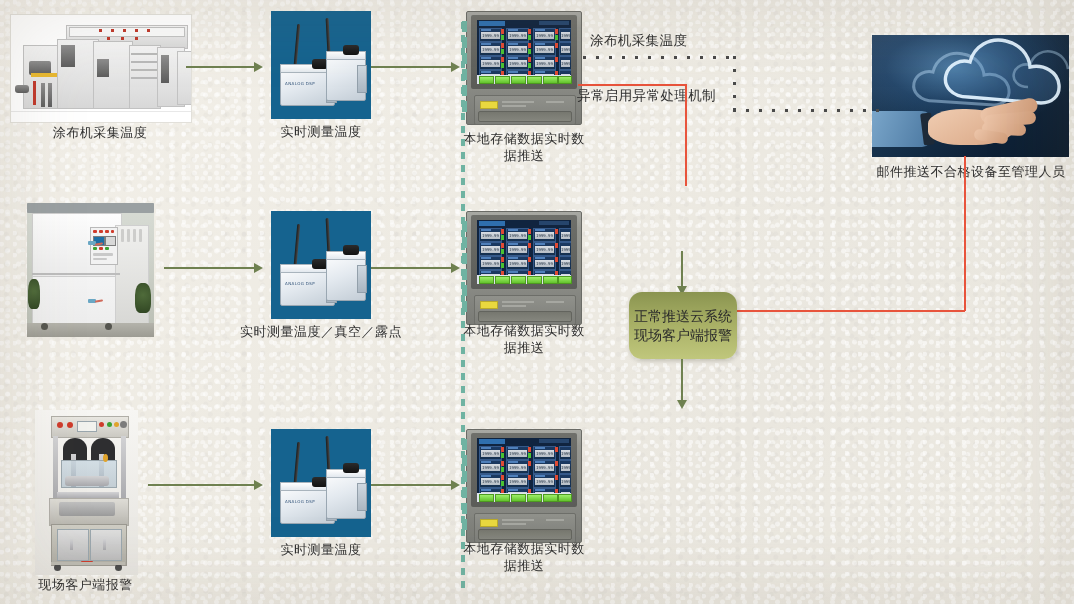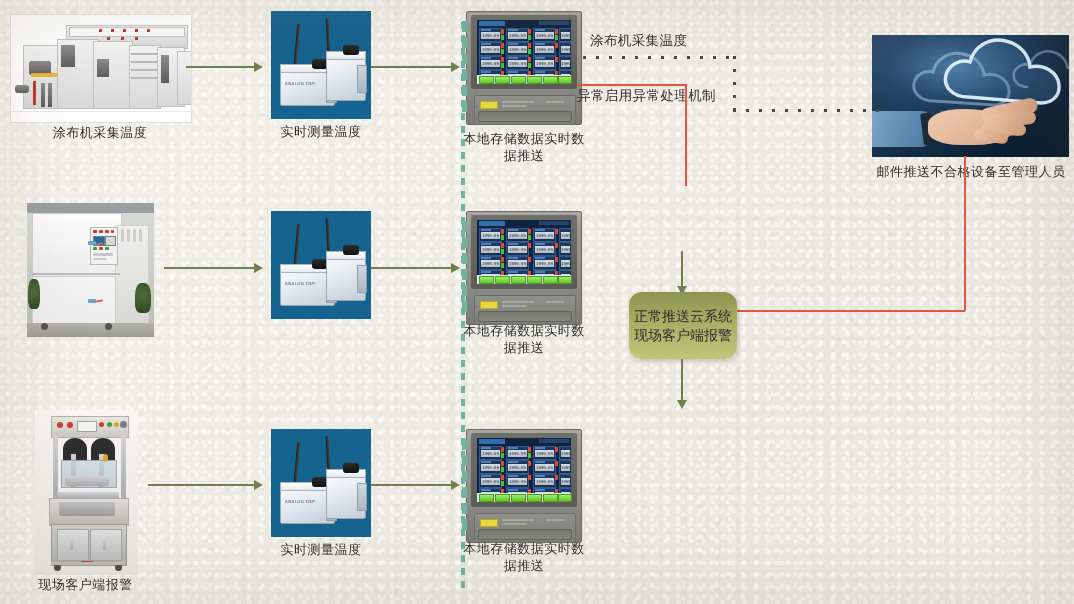--- a/index.html
+++ b/index.html
@@ -361,20 +361,21 @@
       <div class="sn-top" style="left:9px;top:53px;width:53px;height:7px;"></div>
       <div class="sn-knob" style="left:41px;top:48px;width:16px;height:10px;"></div>
       <div class="sn-txt" style="left:14px;top:70px;">ANALOG   DSP</div>
       <div class="sn-side" style="left:55px;top:64px;width:9px;height:26px;"></div>
       <div class="sn-box" style="left:55px;top:44px;width:38px;height:44px;border-radius:2px;"></div>
       <div class="sn-top" style="left:55px;top:40px;width:38px;height:7px;"></div>
       <div class="sn-knob" style="left:72px;top:34px;width:16px;height:10px;"></div>
       <div class="sn-side" style="left:86px;top:54px;width:8px;height:26px;"></div>
     </div>
   </div>
+  <div class="cap" style="left:231px;top:323px;width:180px;">实时测量温度／真空／露点</div>
 
   <div class="arrow-line" style="left:164px;top:267px;width:90px;"></div>
   <div class="arrow-head" style="left:254px;top:263px;"></div>
   <div class="arrow-line" style="left:371px;top:267px;width:82px;"></div>
   <div class="arrow-head" style="left:451px;top:263px;"></div>
 
   <div class="hmi" style="left:466px;top:211px;width:116px;height:114px;">
     <div class="hmi-case"></div>
     <div class="hmi-bezel" style="left:5px;top:4px;width:106px;height:74px;"></div>
     <div class="hmi-screen" style="left:11px;top:9px;width:94px;height:64px;">

